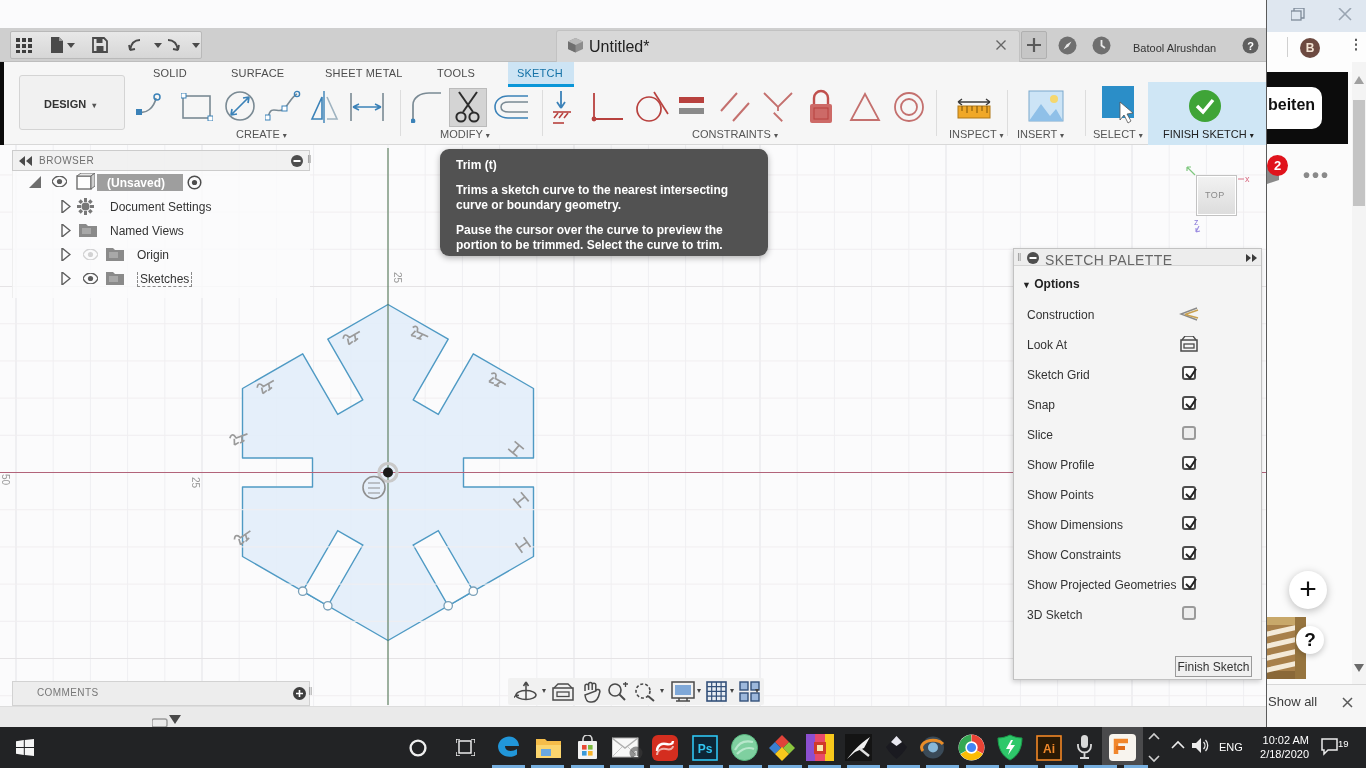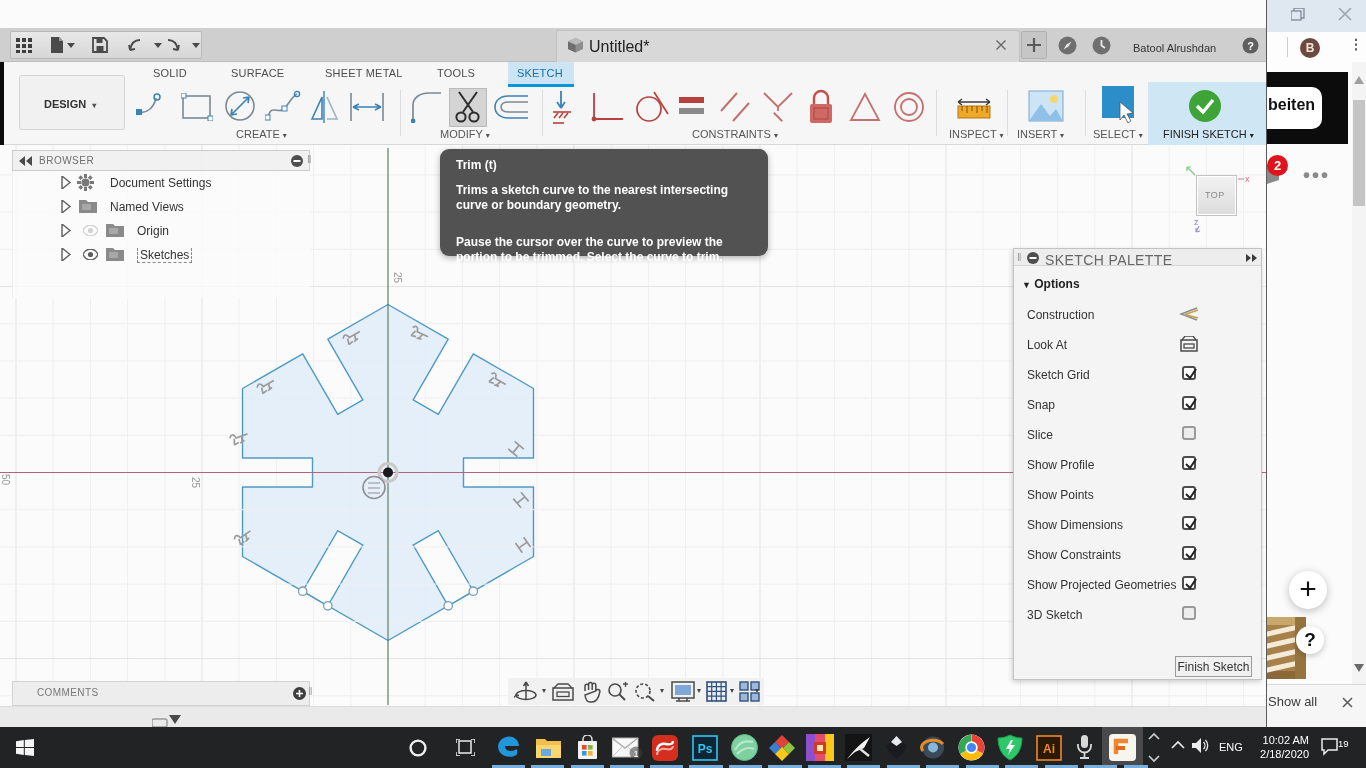--- a/index.html
+++ b/index.html
@@ -408,20 +408,40 @@
         </svg>
       <span class="abs" style="left:26px;top:4px;font-size:10px;color:#707070;letter-spacing:.5px">BROWSER</span>
       <svg class="abs" style="left:278px;top:4px" width="12" height="12" viewBox="0 0 12 12">
           <circle cx="6" cy="6" r="6" fill="#4e4e4e"></circle>
           <rect x="2.5" y="5" width="7" height="2" fill="#fff"></rect>
         </svg>
       <span class="abs" style="left:294px;top:2px;color:#9a9a9a;font-size:11px">‖</span>
     </div>
     <div id="btree">
       <div class="trow">
+        <svg class="abs" style="left:15px;top:5px" width="14" height="13" viewBox="0 0 14 13">
+            <path d="M13 0 L13 12 L1 12 Z" fill="#6e6e6e"></path>
+          </svg>
+        <svg class="abs" style="left:39px;top:5px" width="15" height="11" viewBox="0 0 15 11">
+            <path d="M7.5 0 C11 0 14 3 15 5.5 C14 8 11 11 7.5 11 C4 11 1 8 0 5.5 C1 3 4 0 7.5 0 Z" fill="none" stroke="#5e5e5e" stroke-width="1.4"></path>
+            <circle cx="7.5" cy="5.5" r="2.6" fill="#5e5e5e"></circle>
+          </svg>
+        <svg class="abs" style="left:63px;top:2px" width="19" height="18" viewBox="0 0 19 18">
+            <rect x="1" y="3" width="14" height="13" fill="#fdfdfd" stroke="#6e6e6e" stroke-width="1.4"></rect>
+            <path d="M1 3 L5 0 L19 0 L15 3 Z" fill="#e8e8e8" stroke="#6e6e6e" stroke-width="1"></path>
+            <path d="M15 3 L19 0 L19 13 L15 16 Z" fill="#cfcfcf" stroke="#6e6e6e" stroke-width="1"></path>
+          </svg>
+        <div class="abs" style="left:84px;top:3px;width:86px;height:17px;background:#9e9e9e"></div>
+        <span class="abs" style="left:94px;top:5px;color:#fff;font-weight:bold;font-size:12px">(Unsaved)</span>
+        <svg class="abs" style="left:174px;top:4px" width="15" height="15" viewBox="0 0 15 15">
+            <circle cx="7.5" cy="7.5" r="6.3" fill="none" stroke="#4e4e4e" stroke-width="1.5"></circle>
+            <circle cx="7.5" cy="7.5" r="2.6" fill="#4e4e4e"></circle>
+          </svg>
+      </div>
+      <div class="trow">
         <svg class="abs" style="left:48px;top:5px" width="10" height="13" viewBox="0 0 10 13">
             <path d="M1 0 L9 6.5 L1 13 Z" fill="none" stroke="#5e5e5e" stroke-width="1.4"></path>
           </svg>
         <svg class="abs" style="left:64px;top:3px" width="17" height="17" viewBox="0 0 17 17">
             <circle cx="8.5" cy="8.5" r="4" fill="#787878"></circle>
             <g fill="#787878">
               <rect x="7" y="0" width="3" height="4"></rect>
               <rect x="7" y="13" width="3" height="4"></rect>
               <rect x="0" y="7" width="4" height="3"></rect>
               <rect x="13" y="7" width="4" height="3"></rect>
@@ -469,21 +489,21 @@
             <path d="M0 2 H7 L9 4 H18 V15 H0 Z" fill="#8a8a8a"></path>
             <rect x="3" y="6" width="9" height="6" fill="#a8a8a8"></rect>
           </svg>
         <span class="abs" style="left:124px;top:5px;border:1px dashed #8a8a8a;border-top:none;padding:0 2px">Sketches</span>
       </div>
     </div>
   </div>
   <div id="tooltip">
     <div>Trim (t)</div>
     <div style="margin-top:10px">Trims a sketch curve to the nearest intersecting<br>curve or boundary geometry.</div>
-    <div style="margin-top:22px">Pause the cursor over the curve to preview the<br>portion to be trimmed. Select the curve to trim.</div>
+    <div style="margin-top:10px">Pause the cursor over the curve to preview the<br>portion to be trimmed. Select the curve to trim.</div>
   </div>
   <div id="palette">
     <div class="abs" style="left:0;top:0;width:247px;height:17px;background:#ededed;border-bottom:1px solid #d5d5d5"></div>
     <span class="abs" style="left:3px;top:2px;color:#9a9a9a;font-size:11px">‖</span>
     <svg class="abs" style="left:13px;top:3px" width="12" height="12" viewBox="0 0 12 12">
         <circle cx="6" cy="6" r="6" fill="#4e4e4e"></circle>
         <rect x="2.5" y="5" width="7" height="2" fill="#fff"></rect>
       </svg>
     <span class="abs" style="left:31px;top:3px;font-size:14px;color:#666;letter-spacing:.4px">SKETCH PALETTE</span>
     <svg class="abs" style="left:232px;top:5px" width="11" height="8" viewBox="0 0 11 8">

